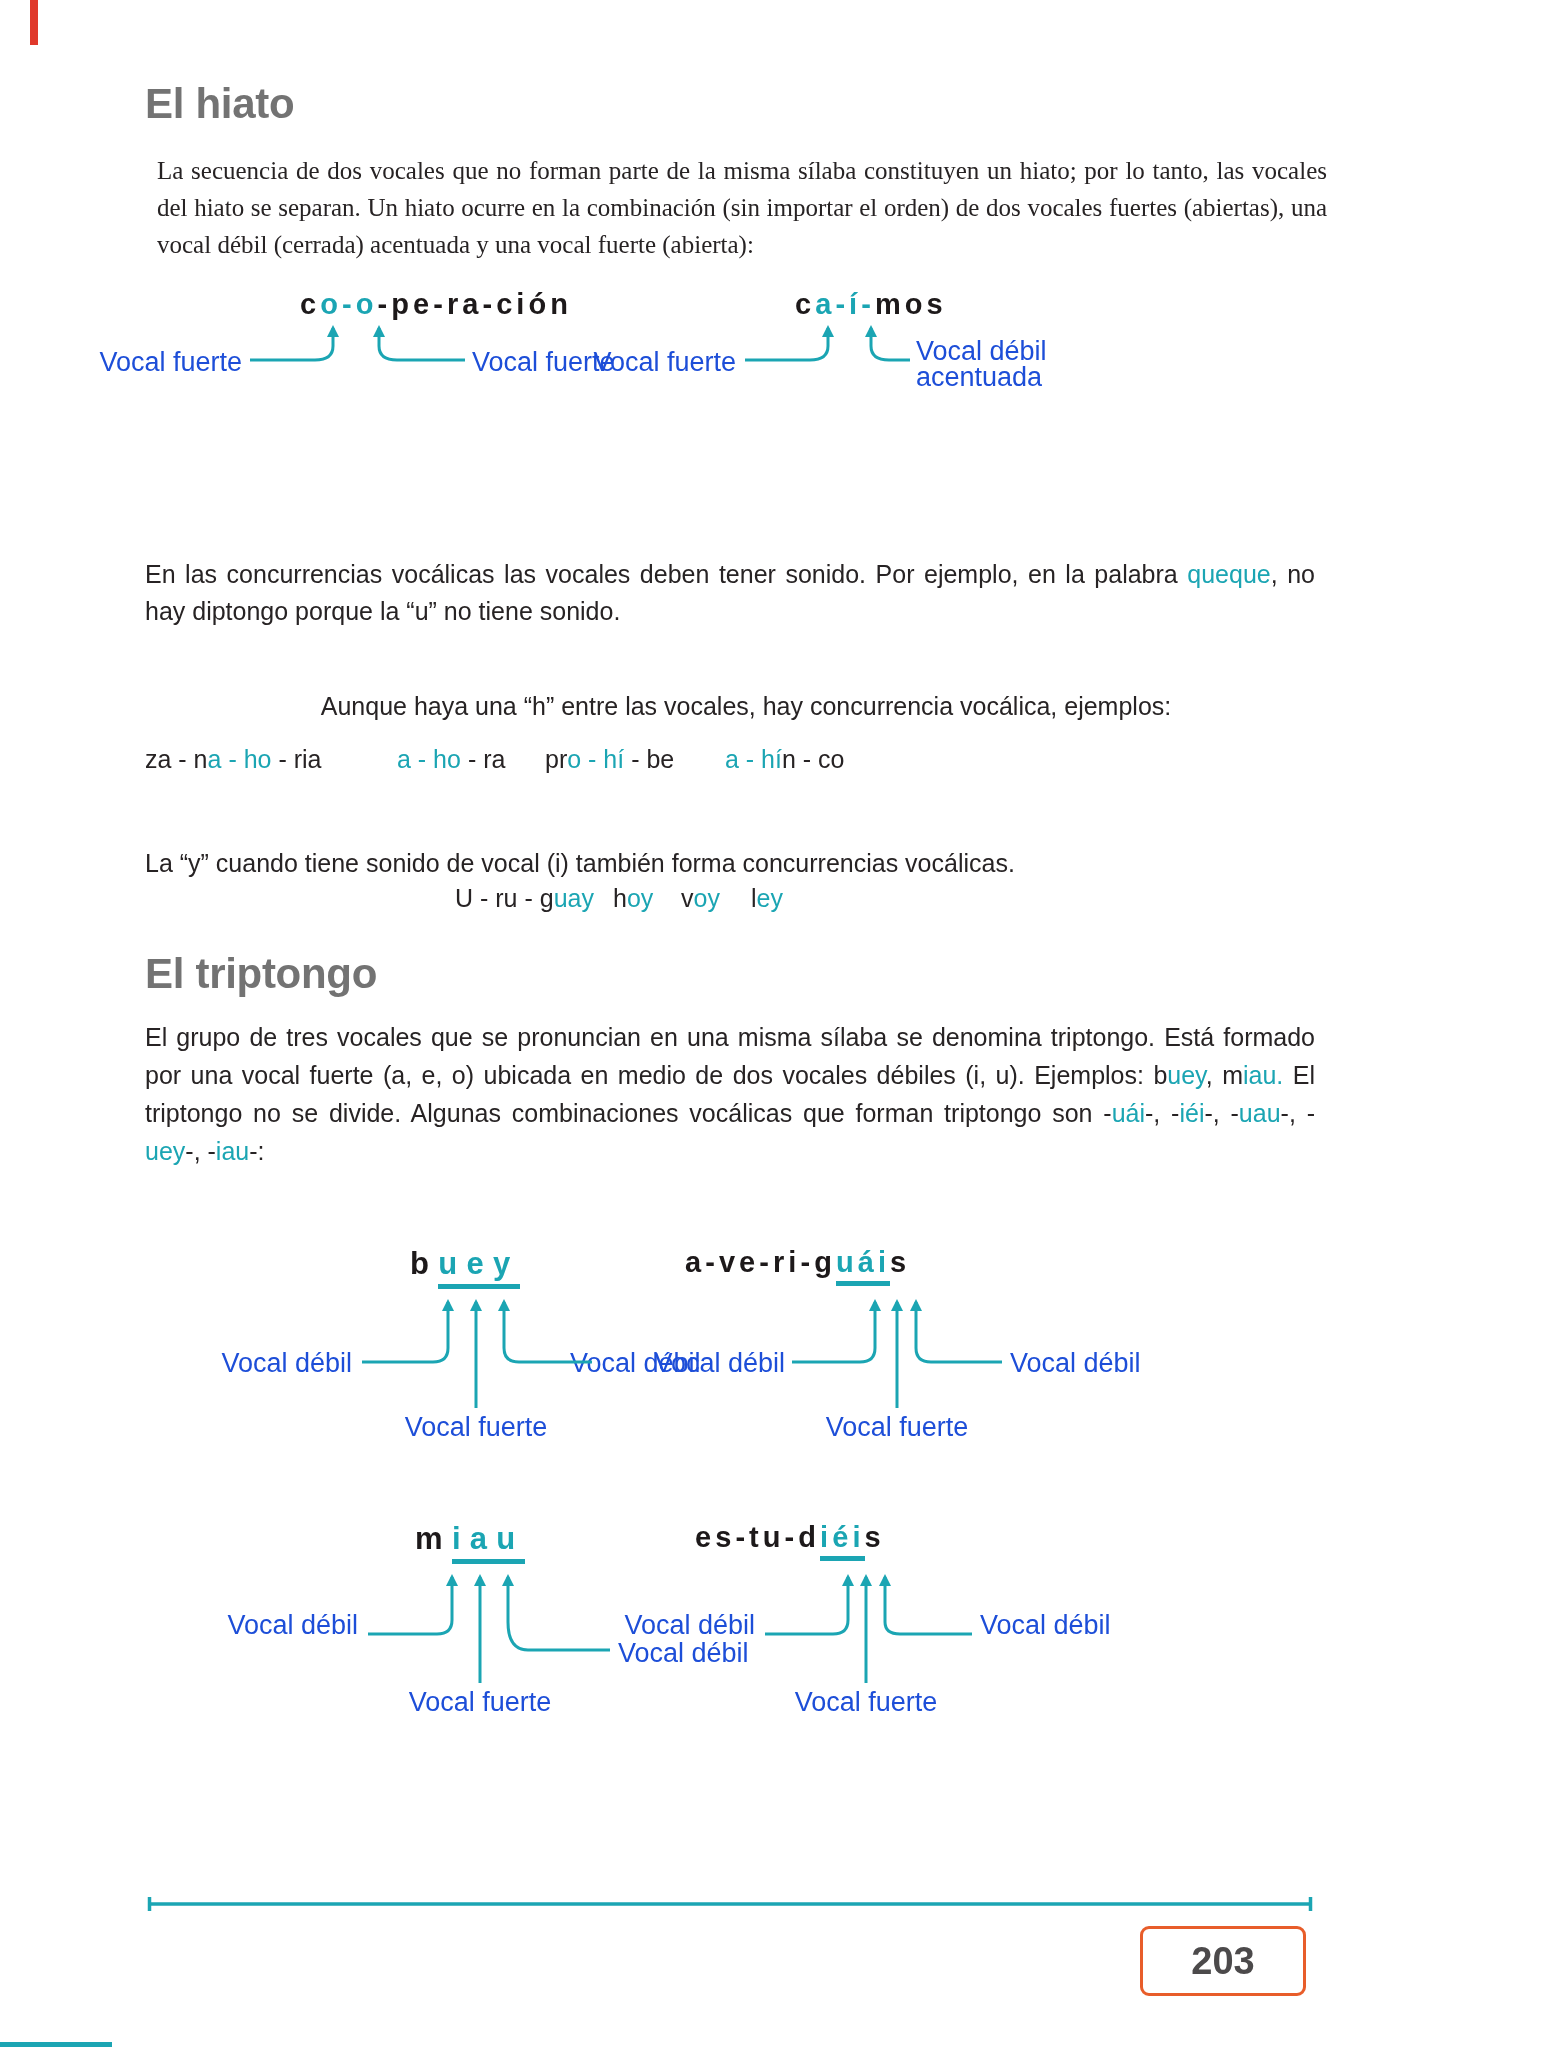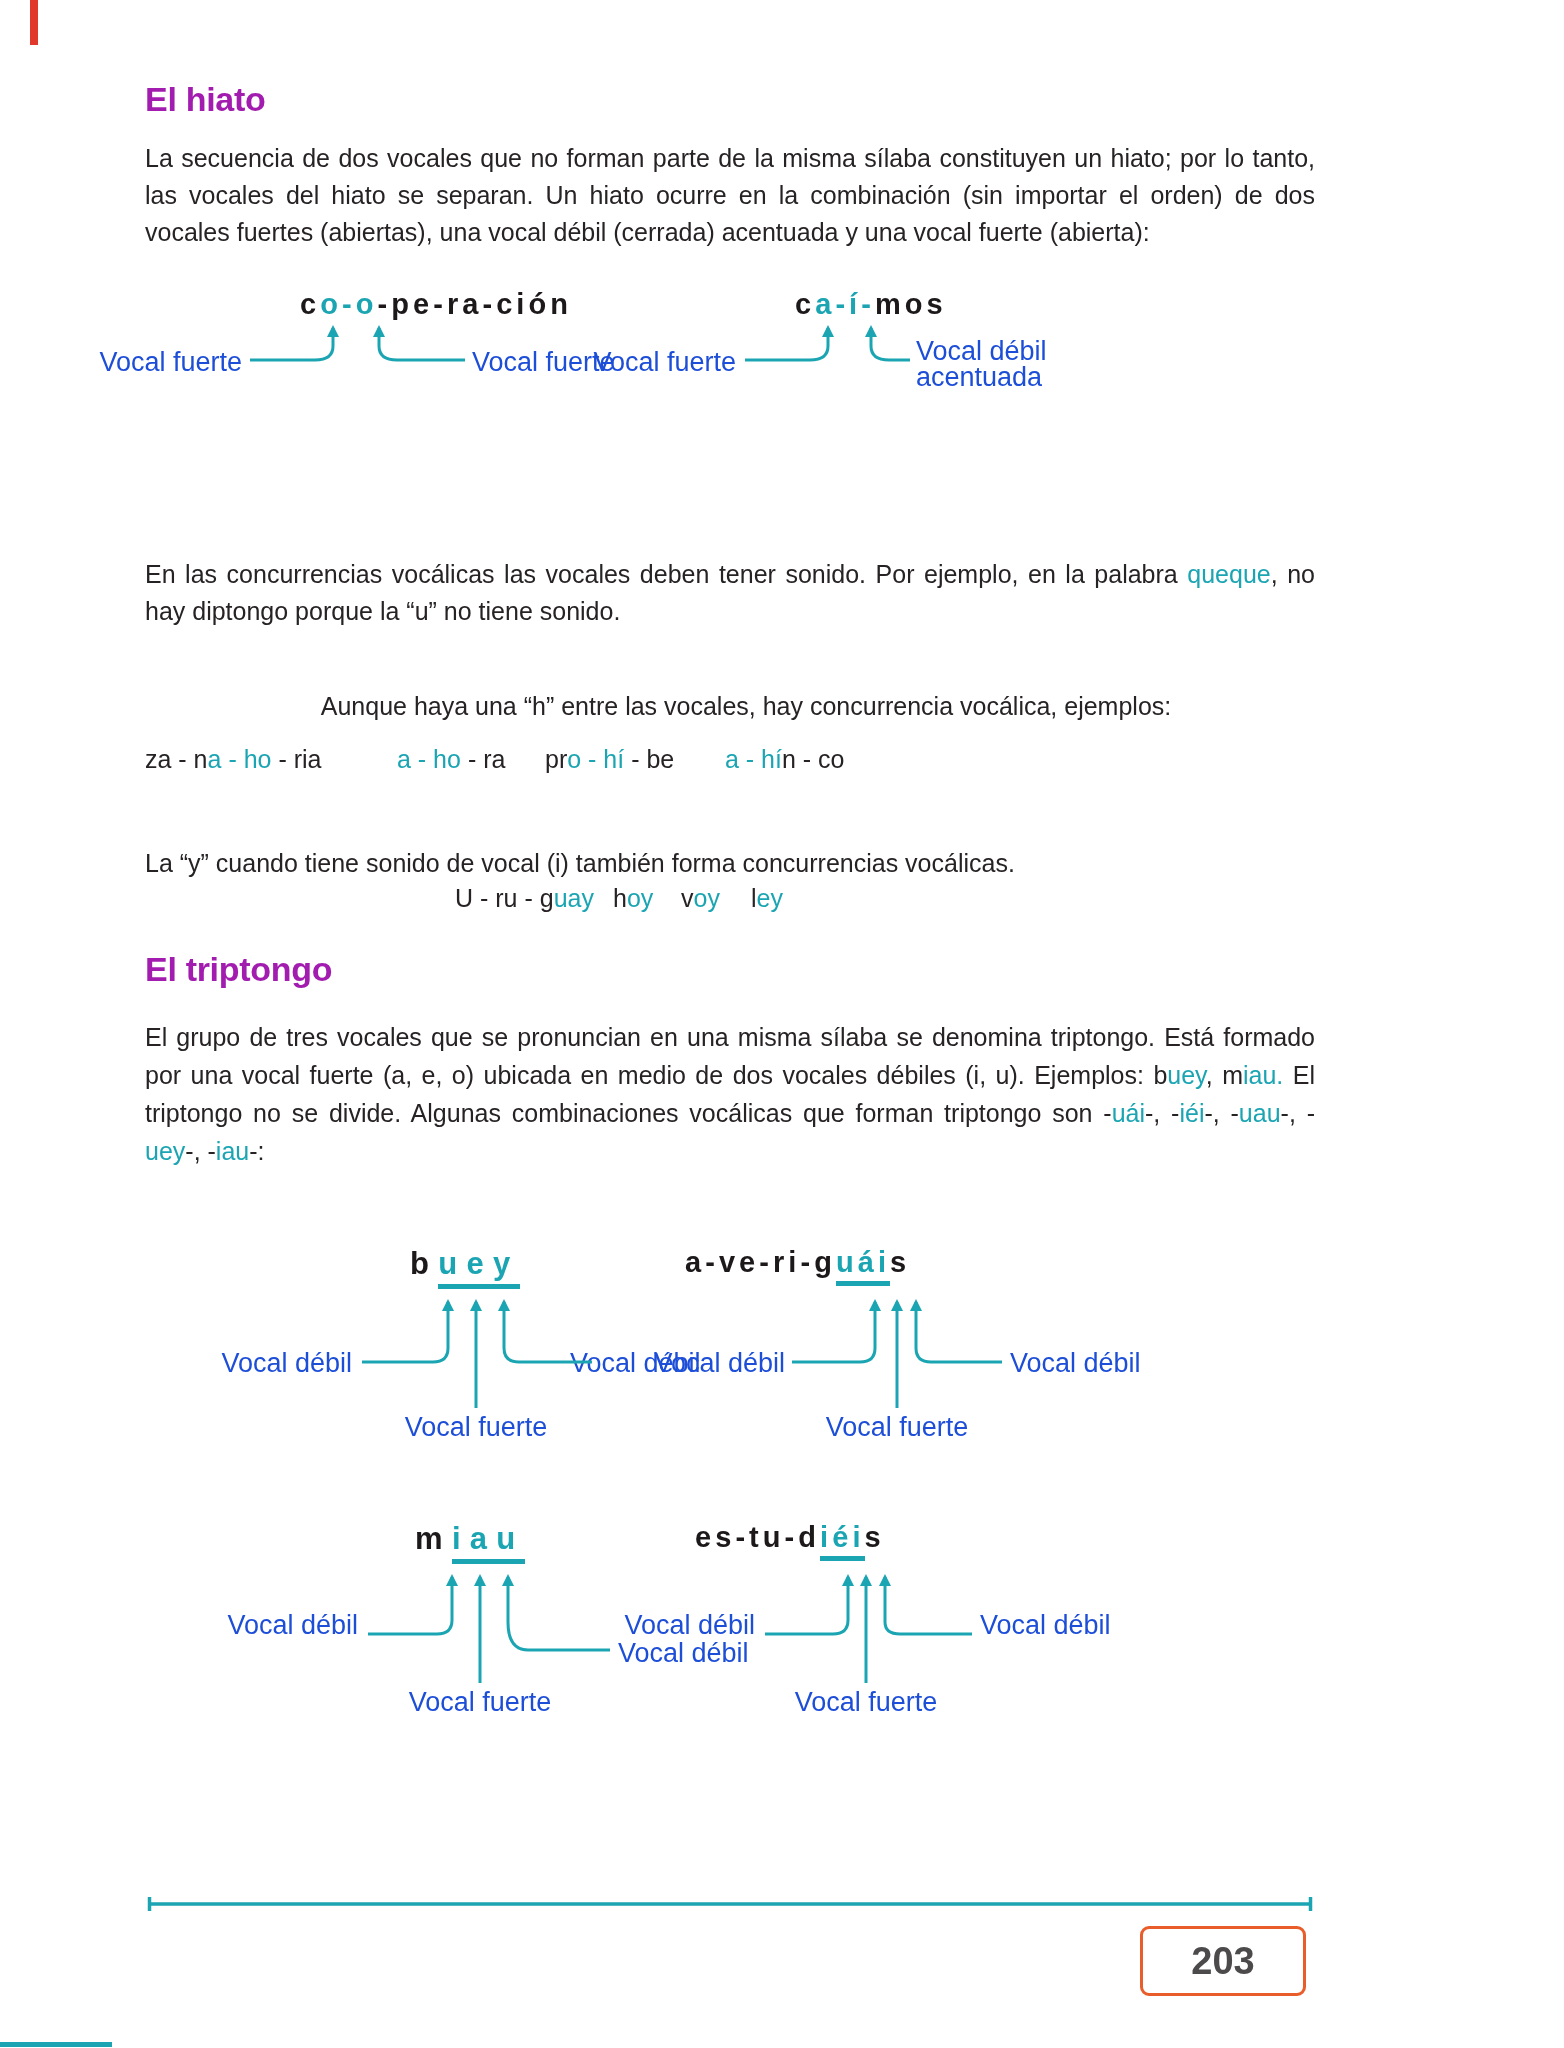--- a/index.html
+++ b/index.html
@@ -1,18 +1,18 @@
 <!DOCTYPE html>
 <html><head>
 <meta charset="utf-8">
 <style>
   html,body{margin:0;padding:0;background:#ffffff;}
   .page{position:relative;width:1564px;height:2048px;background:#ffffff;overflow:hidden;
         font-family:"Liberation Sans",sans-serif;color:#272324;}
-  .h2{position:absolute;left:145px;font-size:34px;font-weight:bold;color:#a21caf;letter-spacing:-0.3px;}
+  .h2{position:absolute;left:145px;font-size:42px;font-weight:bold;color:#737373;letter-spacing:-0.3px;}
   .para{position:absolute;left:145px;width:1170px;font-size:25px;line-height:37px;text-align:justify;color:#272324;}
   .t{color:#1ba5b3;}
   .exrow span.item{position:absolute;font-size:25px;white-space:nowrap;}
   .word{position:absolute;font-weight:bold;color:#1d191a;white-space:nowrap;}
   .w28{font-size:29px;letter-spacing:0.14em;}
   .w30{font-size:31px;letter-spacing:0.30em;}
   .ul{border-bottom:5px solid #1ba5b3;padding-bottom:3px;}
   .lbl{position:absolute;font-size:27px;color:#1d4ed8;white-space:nowrap;line-height:26px;}
   .lbl.r{text-align:right;}
   .lbl.c{text-align:center;white-space:normal;}
@@ -29,21 +29,21 @@
 <body>
 
 <div class="page">
 
   <div class="tick-red"></div>
   <div class="tick-teal"></div>
 
   <div class="h2" style="top:80px;">El hiato</div>
   <div class="h2" style="top:950px;">El triptongo</div>
 
-  <p class="para" style="top:140px;margin:0;">
+  <p class="para" style="top:140px;margin:12px;font-family:Liberation Serif, serif;">
     <span>La secuencia de dos vocales que no forman parte de la misma sílaba constituyen un hiato; por lo tanto, las vocales del hiato se separan. Un hiato ocurre en la combinación (sin importar el orden) de dos vocales fuertes (abiertas), una vocal débil (cerrada) acentuada y una vocal fuerte (abierta):</span>
   </p>
 
   <div class="word w28" style="left:300px;top:288px;">
     <span>c</span><span class="t">o-o</span><span>-pe-ra-ción</span>
   </div>
   <div class="word w28" style="left:795px;top:288px;">
     <span>c</span><span class="t">a-í-</span><span>mos</span>
   </div>
 

